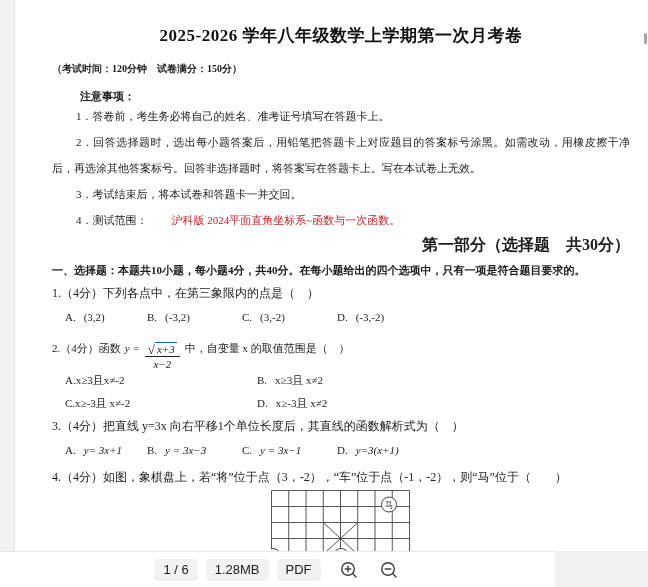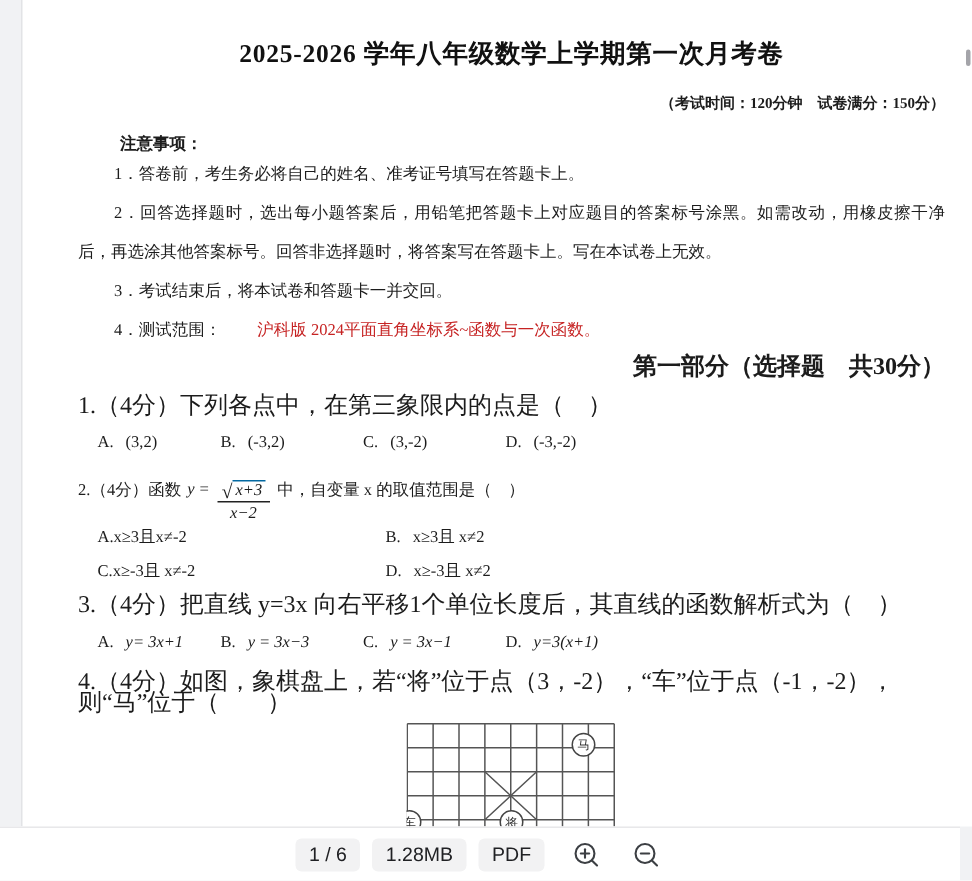--- a/index.html
+++ b/index.html
@@ -17,30 +17,30 @@
     left: 14px; top: 0;
     width: 637px; height: 551px;
     background: #ffffff;
     border-left: 1px solid #e2e3e6;
     border-right: 1px solid #e2e3e6;
     overflow: hidden;
   }
   .page-content { padding: 0 20px 0 37px; }
 
   .doc-title { margin-top: 24px; font-size: 17px; font-weight: bold; text-align: center; letter-spacing: .5px; color:#111; }
-  .doc-subtitle { margin-top: 15px; font-size: 10px; font-weight: bold; text-align: right; }
+  .doc-subtitle { margin-top: 15px; font-size: 10px; font-weight: bold; text-align: left; }
 
   .notice-heading { margin-top: 14px; font-size: 11px; font-weight: bold; line-height: 13px; margin-left: 28px; }
   .notice-item { font-size: 11px; font-weight: normal; line-height: 26px; text-indent: 24px; text-align: justify; }
   .red { color: #c62323; margin-left: 24px; }
 
   .part-heading { margin-top: 2px; font-size: 16px; font-weight: bold; text-align: right; line-height: 20px; }
   .part-intro { margin-top: 8px; font-size: 11px; font-weight: bold; line-height: 14px; }
 
-  .q-stem { margin-top: 9px; font-size: 16px; line-height: 14px; }
+  .q-stem { margin-top: 9px; font-size: 12px; line-height: 14px; }
   .opt-row { display: flex; margin: 10px 0 0 13px; font-size: 11px; line-height: 14px; }
   .opt { display: flex; }
   .opt-a { width: 82px; } .opt-b { width: 95px; } .opt-c { width: 95px; }
   .opt .lab { margin-right: 8px; }
   .math { font-style: italic; }
 
   
   .q2-stem { margin-top: 8px; display: flex; align-items: center; height: 32px; font-size: 11px; }
   .frac { display: inline-flex; flex-direction: column; align-items: center; margin: 0 5px; font-size: 11px; line-height: 12px; }
   .frac-num { display: flex; align-items: flex-end; padding: 0 3px 1px; border-bottom: 1px solid #222; }
@@ -51,21 +51,21 @@
   .q2-row { display: flex; line-height: 23px; }
   .q2-c1 { width: 192px; display: flex; }
 
   .board-wrap { margin-top: 6px; text-align: center; }
   .board-wrap svg { vertical-align: top; }
 
   
   .toolbar {
     position: absolute;
     left: 0; bottom: 0;
-    width: 640px; height: 36px;
+    width: 555px; height: 36px;
     background: #ffffff;
     border-top: 1px solid #e8e8ea;
     display: flex; align-items: center; justify-content: center;
     gap: 8px;
     font-family: "Liberation Sans", "DejaVu Sans", sans-serif;
   }
   .pill {
     background: #f2f2f3;
     color: #202124;
     font-size: 13px;
@@ -91,20 +91,21 @@
     <div class="doc-title">2025-2026 学年八年级数学上学期第一次月考卷</div>
     <div class="doc-subtitle">（考试时间：120分钟　试卷满分：150分）</div>
 
     <div class="notice-heading">注意事项：</div>
     <p class="notice-item">1．答卷前，考生务必将自己的姓名、准考证号填写在答题卡上。</p>
     <p class="notice-item">2．回答选择题时，选出每小题答案后，用铅笔把答题卡上对应题目的答案标号涂黑。如需改动，用橡皮擦干净后，再选涂其他答案标号。回答非选择题时，将答案写在答题卡上。写在本试卷上无效。</p>
     <p class="notice-item">3．考试结束后，将本试卷和答题卡一并交回。</p>
     <p class="notice-item"><span>4．测试范围：</span><span class="red">沪科版 2024平面直角坐标系~函数与一次函数。</span></p>
 
     <div class="part-heading">第一部分（选择题　共30分）</div>
+    <p class="part-intro">一、选择题：本题共10小题，每小题4分，共40分。在每小题给出的四个选项中，只有一项是符合题目要求的。</p>
 
     <p class="q-stem">1.（4分）下列各点中，在第三象限内的点是（　）</p>
     <div class="opt-row">
       <span class="opt opt-a">
           <span class="lab">A.</span>
           <span>(3,2)</span>
         </span>
       <span class="opt opt-b">
           <span class="lab">B.</span>
           <span>(-3,2)</span>

